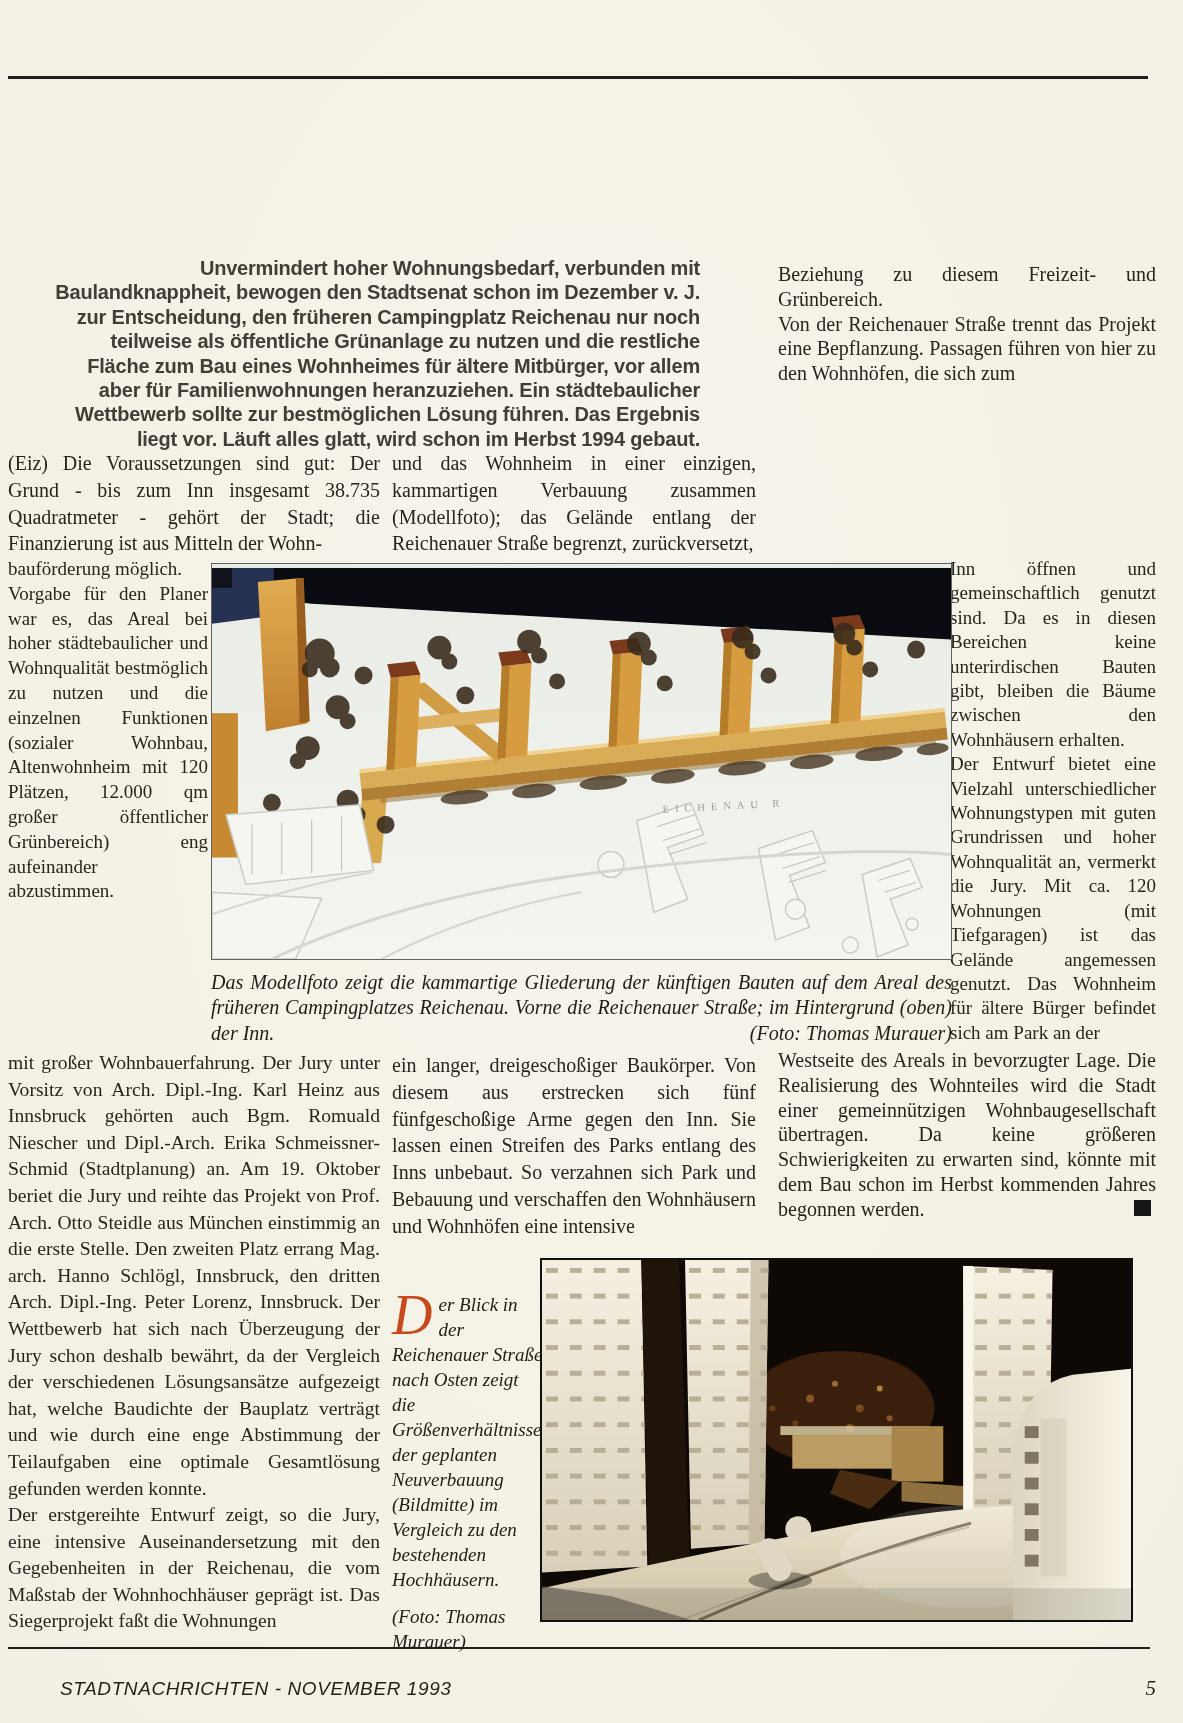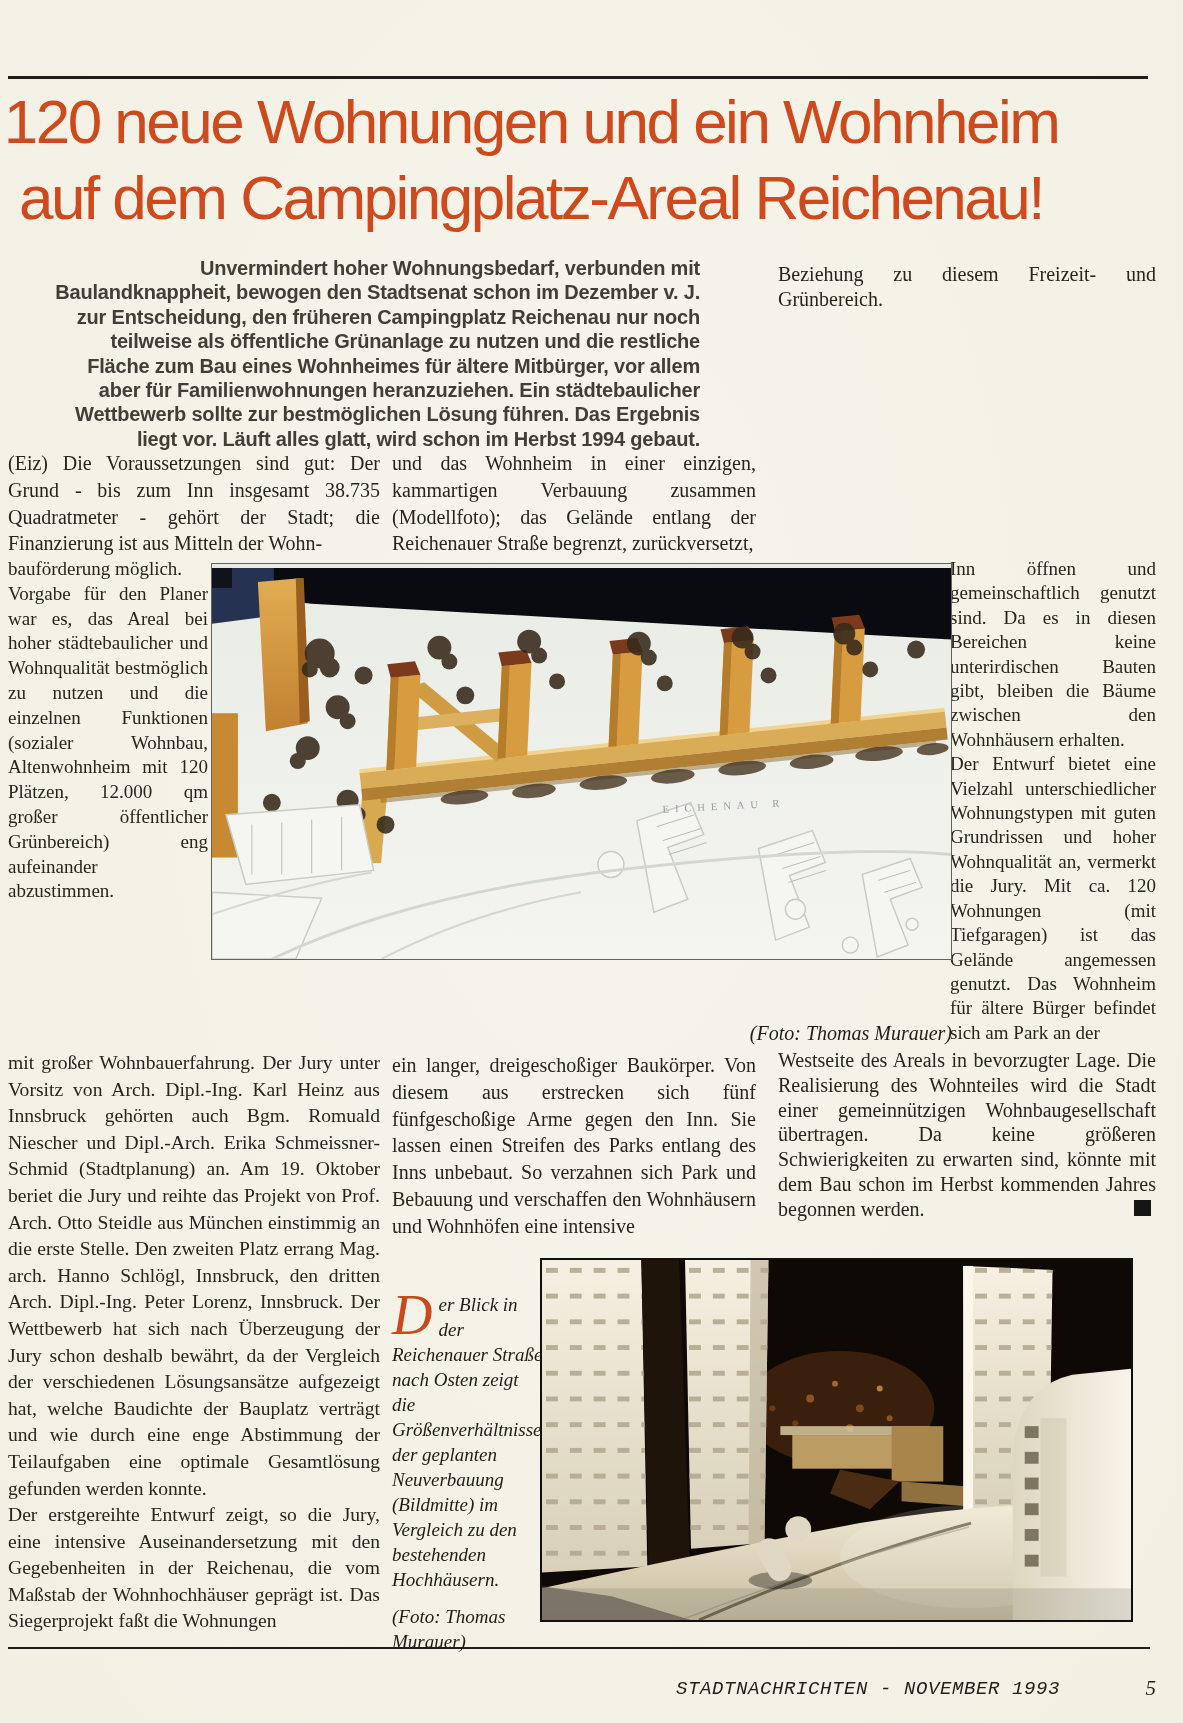--- a/index.html
+++ b/index.html
@@ -52,40 +52,36 @@
     font-size:56px; line-height:42px; color:#c64a1c; margin:2px 6px 0 0;
   }
   #caption-street .credit { margin-top:12px; }
 
   #end-mark { position:absolute; left:1134px; top:1200px; width:17px; height:16px; background:#151515; }
 
   #rule-top    { position:absolute; left:8px; top:76px;   width:1140px; height:3px; }
   #rule-bottom { position:absolute; left:8px; top:1647px; width:1142px; height:2px; }
 
   #footer-text {
-    position:absolute; left:60px; top:1678px; width:1000px; text-align:right;
-    font-family:Liberation Mono, monospace; font-style:italic;
+    position:absolute; left:60px; top:1678px; width:1000px; text-align:left;
+    font-family:Liberation Sans, sans-serif; font-style:italic;
     font-size:19px; letter-spacing:0.6px; color:#221f19;
   }
   #page-number {
     position:absolute; left:1120px; top:1676px; width:36px; text-align:right;
     font-family:"Liberation Serif",serif; font-style:italic; font-size:21px; color:#221f19;
   }
 </style>
 </head>
 <body>
 
 <div class="page">
 
   <div id="rule-top" class="rule"></div>
 
-  <div class="headline">
-    <div>120 neue Wohnungen und ein Wohnheim</div>
-    <div>auf dem Campingplatz-Areal Reichenau!</div>
-  </div>
 
   <div class="intro">Unvermindert hoher Wohnungsbedarf, verbunden mit Baulandknappheit, bewogen den Stadtsenat schon im Dezember v. J. zur Entscheidung, den früheren Campingplatz Reichenau nur noch teilweise als öffentliche Grünanlage zu nutzen und die restliche Fläche zum Bau eines Wohnheimes für ältere Mitbürger, vor allem aber für Familienwohnungen heranzuziehen. Ein städtebaulicher Wettbewerb sollte zur bestmöglichen Lösung führen. Das Ergebnis liegt vor. Läuft alles glatt, wird schon im Herbst 1994 gebaut.</div>
 
   <div class="col serif-wide" style="left:8px; top:450px; width:372px;">
     <p>(Eiz) Die Voraussetzungen sind gut: Der Grund - bis zum Inn insgesamt 38.735 Quadratmeter - gehört der Stadt; die Finanzierung ist aus Mitteln der Wohn-</p>
   </div>
   <div class="col serif-narrow" style="left:8px; top:557px; width:200px;">
     <p>bauförderung möglich.</p>
     <p>Vorgabe für den Planer war es, das Areal bei hoher städtebaulicher und Wohnqualität bestmöglich zu nutzen und die einzelnen Funktionen (sozialer Wohnbau, Altenwohnheim mit 120 Plätzen, 12.000 qm großer öffentlicher Grünbereich) eng aufeinander abzustimmen.</p>
   </div>
@@ -96,20 +92,21 @@
 
   <div class="col serif-wide" style="left:392px; top:1052px; width:364px;">
     <p>ein langer, dreigeschoßiger Baukörper. Von diesem aus erstrecken sich fünf fünfgeschoßige Arme gegen den Inn. Sie lassen einen Streifen des Parks entlang des Inns unbebaut. So verzahnen sich Park und Bebauung und verschaffen den Wohnhäusern und Wohnhöfen eine intensive</p>
   </div>
   <div class="col serif-wide" style="left:392px; top:450px; width:364px;">
     <p>und das Wohnheim in einer einzigen, kammartigen Verbauung zusammen (Modellfoto); das Gelände entlang der Reichenauer Straße begrenzt, zurückversetzt,</p>
   </div>
 
   <div class="col serif-right" style="left:778px; top:262px; width:378px;">
     <p>Beziehung zu diesem Freizeit- und Grünbereich.</p>
+    <p>Von der Reichenauer Straße trennt das Projekt eine Bepflanzung. Passagen führen von hier zu den Wohnhöfen, die sich zum</p>
   </div>
   <div class="col serif-rnarrow" style="left:950px; top:557px; width:206px;">
     <p>Inn öffnen und gemeinschaftlich genutzt sind. Da es in diesen Bereichen keine unterirdischen Bauten gibt, bleiben die Bäume zwischen den Wohnhäusern erhalten.</p>
     <p>Der Entwurf bietet eine Vielzahl unterschiedlicher Wohnungstypen mit guten Grundrissen und hoher Wohnqualität an, vermerkt die Jury. Mit ca. 120 Wohnungen (mit Tiefgaragen) ist das Gelände angemessen genutzt. Das Wohnheim für ältere Bürger befindet sich am Park an der</p>
   </div>
   <div class="col serif-right" style="left:778px; top:1048px; width:378px;">
     <p>Westseite des Areals in bevorzugter Lage. Die Realisierung des Wohnteiles wird die Stadt einer gemeinnützigen Wohnbaugesellschaft übertragen. Da keine größeren Schwierigkeiten zu erwarten sind, könnte mit dem Bau schon im Herbst kommenden Jahres begonnen werden.</p>
   </div>
   <div id="end-mark"></div>
 
@@ -259,20 +256,21 @@
       </g>
       <g stroke="#d4d7d0" fill="none">
         <path d="M60,397 Q200,330 420,306 T741,292" stroke-width="3"></path>
         <path d="M0,352 Q90,322 160,310" stroke-width="2"></path>
         <path d="M170,397 Q260,350 370,330" stroke-width="2"></path>
       </g>
       <text x="452" y="250" transform="rotate(-3 452 250)" font-family="Liberation Serif, serif" font-size="10.5" letter-spacing="6" fill="#969ca0">EICHENAU R</text>
     </svg>
   </figure>
 
+  <div id="caption-model" class="caption">Das Modellfoto zeigt die kammartige Gliederung der künftigen Bauten auf dem Areal des früheren Campingplatzes Reichenau. Vorne die Reichenauer Straße; im Hintergrund (oben) der Inn.</div>
   <div id="caption-model-credit" class="caption">(Foto: Thomas Murauer)</div>
 
   <figure id="photo-street" class="photo" style="margin:0;">
     <svg viewBox="0 0 593 364" preserveAspectRatio="none">
       <defs>
         <linearGradient id="cream" x1="0" y1="0" x2="0" y2="1">
           <stop offset="0" stop-color="#f5f0e1"></stop>
             <stop offset="1" stop-color="#d8d0b8"></stop>
         </linearGradient>
         <linearGradient id="cream2" x1="0" y1="0" x2="1" y2="0">

